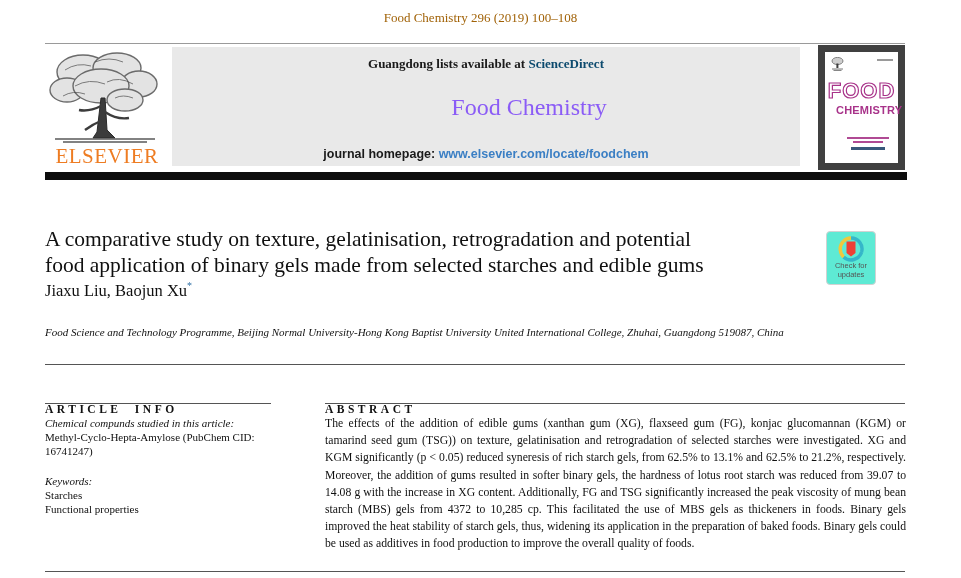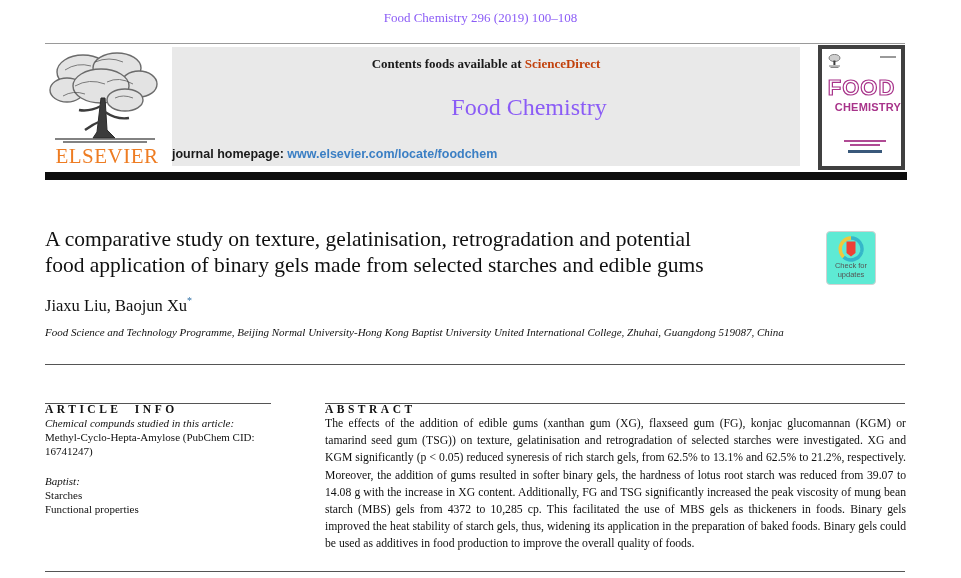--- a/index.html
+++ b/index.html
@@ -5,54 +5,54 @@
   html,body{margin:0;padding:0;}
   body{
     width:961px;height:578px;position:relative;background:#ffffff;
     font-family:"Liberation Serif", serif;color:#141414;overflow:hidden;
   }
   .abs{position:absolute;}
 
   
   .citation{
     top:10px;left:0;width:961px;text-align:center;
-    font-size:13px;color:#8b5cf6;
+    font-size:13px;color:#a16207;
   }
 
   
   .rule-top{top:43px;left:45px;width:860px;height:1px;background:#9a9a9a;}
 
   
   .banner-box{top:47px;left:172px;width:628px;height:119px;background:#e9e9e9;}
   .contents-line{top:56px;left:172px;width:628px;text-align:center;font-size:13px;font-weight:bold;color:#1a1a1a;}
-  .link-blue{color:#c2410c;text-decoration:none;cursor:pointer;}
+  .link-blue{color:#0c4a6e;text-decoration:none;cursor:pointer;}
   .journal-name{top:94px;left:183px;width:628px;text-align:center;font-size:24px;color:#8b5cf6;padding-left:32px;}
-  .homepage-line{top:147px;left:172px;width:628px;text-align:left;
+  .homepage-line{top:147px;left:172px;width:628px;text-align:center;
     font-family:"Liberation Sans", sans-serif;font-size:12.5px;font-weight:bold;color:#1a1a1a;}
   .homepage-url{color:#3b7fc4;text-decoration:none;cursor:pointer;}
 
   
   .elsevier{top:46px;left:45px;width:124px;height:124px;}
   .elsevier svg{display:block;}
   .elsevier-word{
     position:absolute;left:0;top:98px;width:124px;text-align:center;
     font-size:21px;color:#ee7c22;letter-spacing:0.5px;font-family:"Liberation Serif",serif;
   }
 
   
-  .cover{top:45px;left:818px;width:87px;height:125px;background:#fff;border:4px solid #404040;box-sizing:border-box;}
+  .cover{top:45px;left:818px;width:87px;height:125px;background:#fff;border:7px solid #404040;box-sizing:border-box;}
   .cover .mini-tree{position:absolute;top:5px;left:6px;}
   .cover .tiny-bar{position:absolute;background:#9a9a9a;height:2px;}
   .cover .food{
     position:absolute;top:26px;left:0;width:100%;text-align:center;
     font-family:"Liberation Sans", sans-serif;font-weight:bold;font-size:22px;letter-spacing:1px;
     color:#ffffff;-webkit-text-stroke:1.2px #a8338a;
   }
   .cover .chem{
-    position:absolute;top:52px;left:0;width:100%;text-align:right;
+    position:absolute;top:52px;left:11px;width:100%;text-align:left;
     font-family:"Liberation Sans", sans-serif;font-weight:bold;font-size:11px;letter-spacing:0.2px;
     color:#a8338a;
   }
   .cover .mag-bar{position:absolute;background:#b04a94;height:2px;}
   .cover .dark-bar{position:absolute;background:#39587a;height:3px;}
 
   
   .black-bar{top:172px;left:45px;width:862px;height:8px;background:#0d0d0d;}
 
   
@@ -63,21 +63,21 @@
   .badge{
     top:231px;left:826px;width:48px;height:52px;background:#5eead4;
     border:1px solid #d2d2d2;border-radius:4px;cursor:pointer;text-align:center;
   }
   .badge svg{display:block;margin:4px auto 0;}
   .badge .badge-label{
     font-family:"Liberation Sans", sans-serif;font-size:7.5px;line-height:8.5px;color:#555;
   }
 
   
-  .authors{top:295px;left:45px;font-size:16.5px;color:#101010;text-align:center;}
+  .authors{top:280px;left:45px;font-size:16.5px;color:#101010;text-align:center;}
   .authors sup{font-size:10px;color:#2b6ca3;cursor:pointer;}
   .affiliation{top:326px;left:45px;width:860px;font-size:11px;font-style:italic;color:#101010;font-family:Liberation Serif, serif;}
 
   
   .rule-mid{top:364px;left:45px;width:860px;height:1px;background:#555;}
   .rule-left-col{top:403px;left:45px;width:226px;height:1px;background:#555;}
   .rule-right-col{top:403px;left:325px;width:580px;height:1px;background:#555;}
   .rule-bottom{top:571px;left:45px;width:860px;height:1px;background:#555;}
 
   .sec-heading{font-size:11.5px;font-weight:bold;letter-spacing:3.5px;word-spacing:7px;color:#111;margin-top:22px;}
@@ -97,21 +97,21 @@
 </style>
 </head>
 <body>
 
 <div class="abs citation">Food Chemistry 296 (2019) 100–108</div>
 
 <div class="abs rule-top"></div>
 
 <div class="abs banner-box"></div>
 <div class="abs contents-line">
-  <span>Contents foods available at </span><span class="link-blue">ScienceDirect</span>
+  <span>Guangdong lists available at </span><span class="link-blue">ScienceDirect</span>
 </div>
 <div class="abs journal-name">Food Chemistry</div>
 <div class="abs homepage-line">
   <span>journal homepage: </span><span class="homepage-url">www.elsevier.com/locate/foodchem</span>
 </div>
 
 <div class="abs elsevier">
   <svg width="118" height="100" viewBox="0 0 118 100">
     <g fill="#e3e3e3" stroke="#6b6b6b" stroke-width="1.4">
       <ellipse cx="38" cy="26" rx="26" ry="17"></ellipse>
@@ -181,20 +181,20 @@
 <div class="abs sec-heading h-article-info">ARTICLE INFO</div>
 <div class="abs sec-heading h-abstract">ABSTRACT</div>
 <div class="abs rule-left-col"></div>
 <div class="abs rule-right-col"></div>
 
 <div class="abs info-col">
   <div class="ital">Chemical compunds studied in this article:</div>
   <div>Methyl-Cyclo-Hepta-Amylose (PubChem CID:</div>
   <div>16741247)</div>
   <div class="gap"></div>
-  <div class="ital">Baptist:</div>
+  <div class="ital">Keywords:</div>
   <div>Starches</div>
   <div>Functional properties</div>
 </div>
 
 <div class="abs abstract-col">The effects of the addition of edible gums (xanthan gum (XG), flaxseed gum (FG), konjac glucomannan (KGM) or tamarind seed gum (TSG)) on texture, gelatinisation and retrogradation of selected starches were investigated. XG and KGM significantly (p &lt; 0.05) reduced syneresis of rich starch gels, from 62.5% to 13.1% and 62.5% to 21.2%, respectively. Moreover, the addition of gums resulted in softer binary gels, the hardness of lotus root starch was reduced from 39.07 to 14.08 g with the increase in XG content. Additionally, FG and TSG significantly increased the peak viscosity of mung bean starch (MBS) gels from 4372 to 10,285 cp. This facilitated the use of MBS gels as thickeners in foods. Binary gels improved the heat stability of starch gels, thus, widening its application in the preparation of baked foods. Binary gels could be used as additives in food production to improve the overall quality of foods.</div>
 
 <div class="abs rule-bottom"></div>
 
 </body></html>

